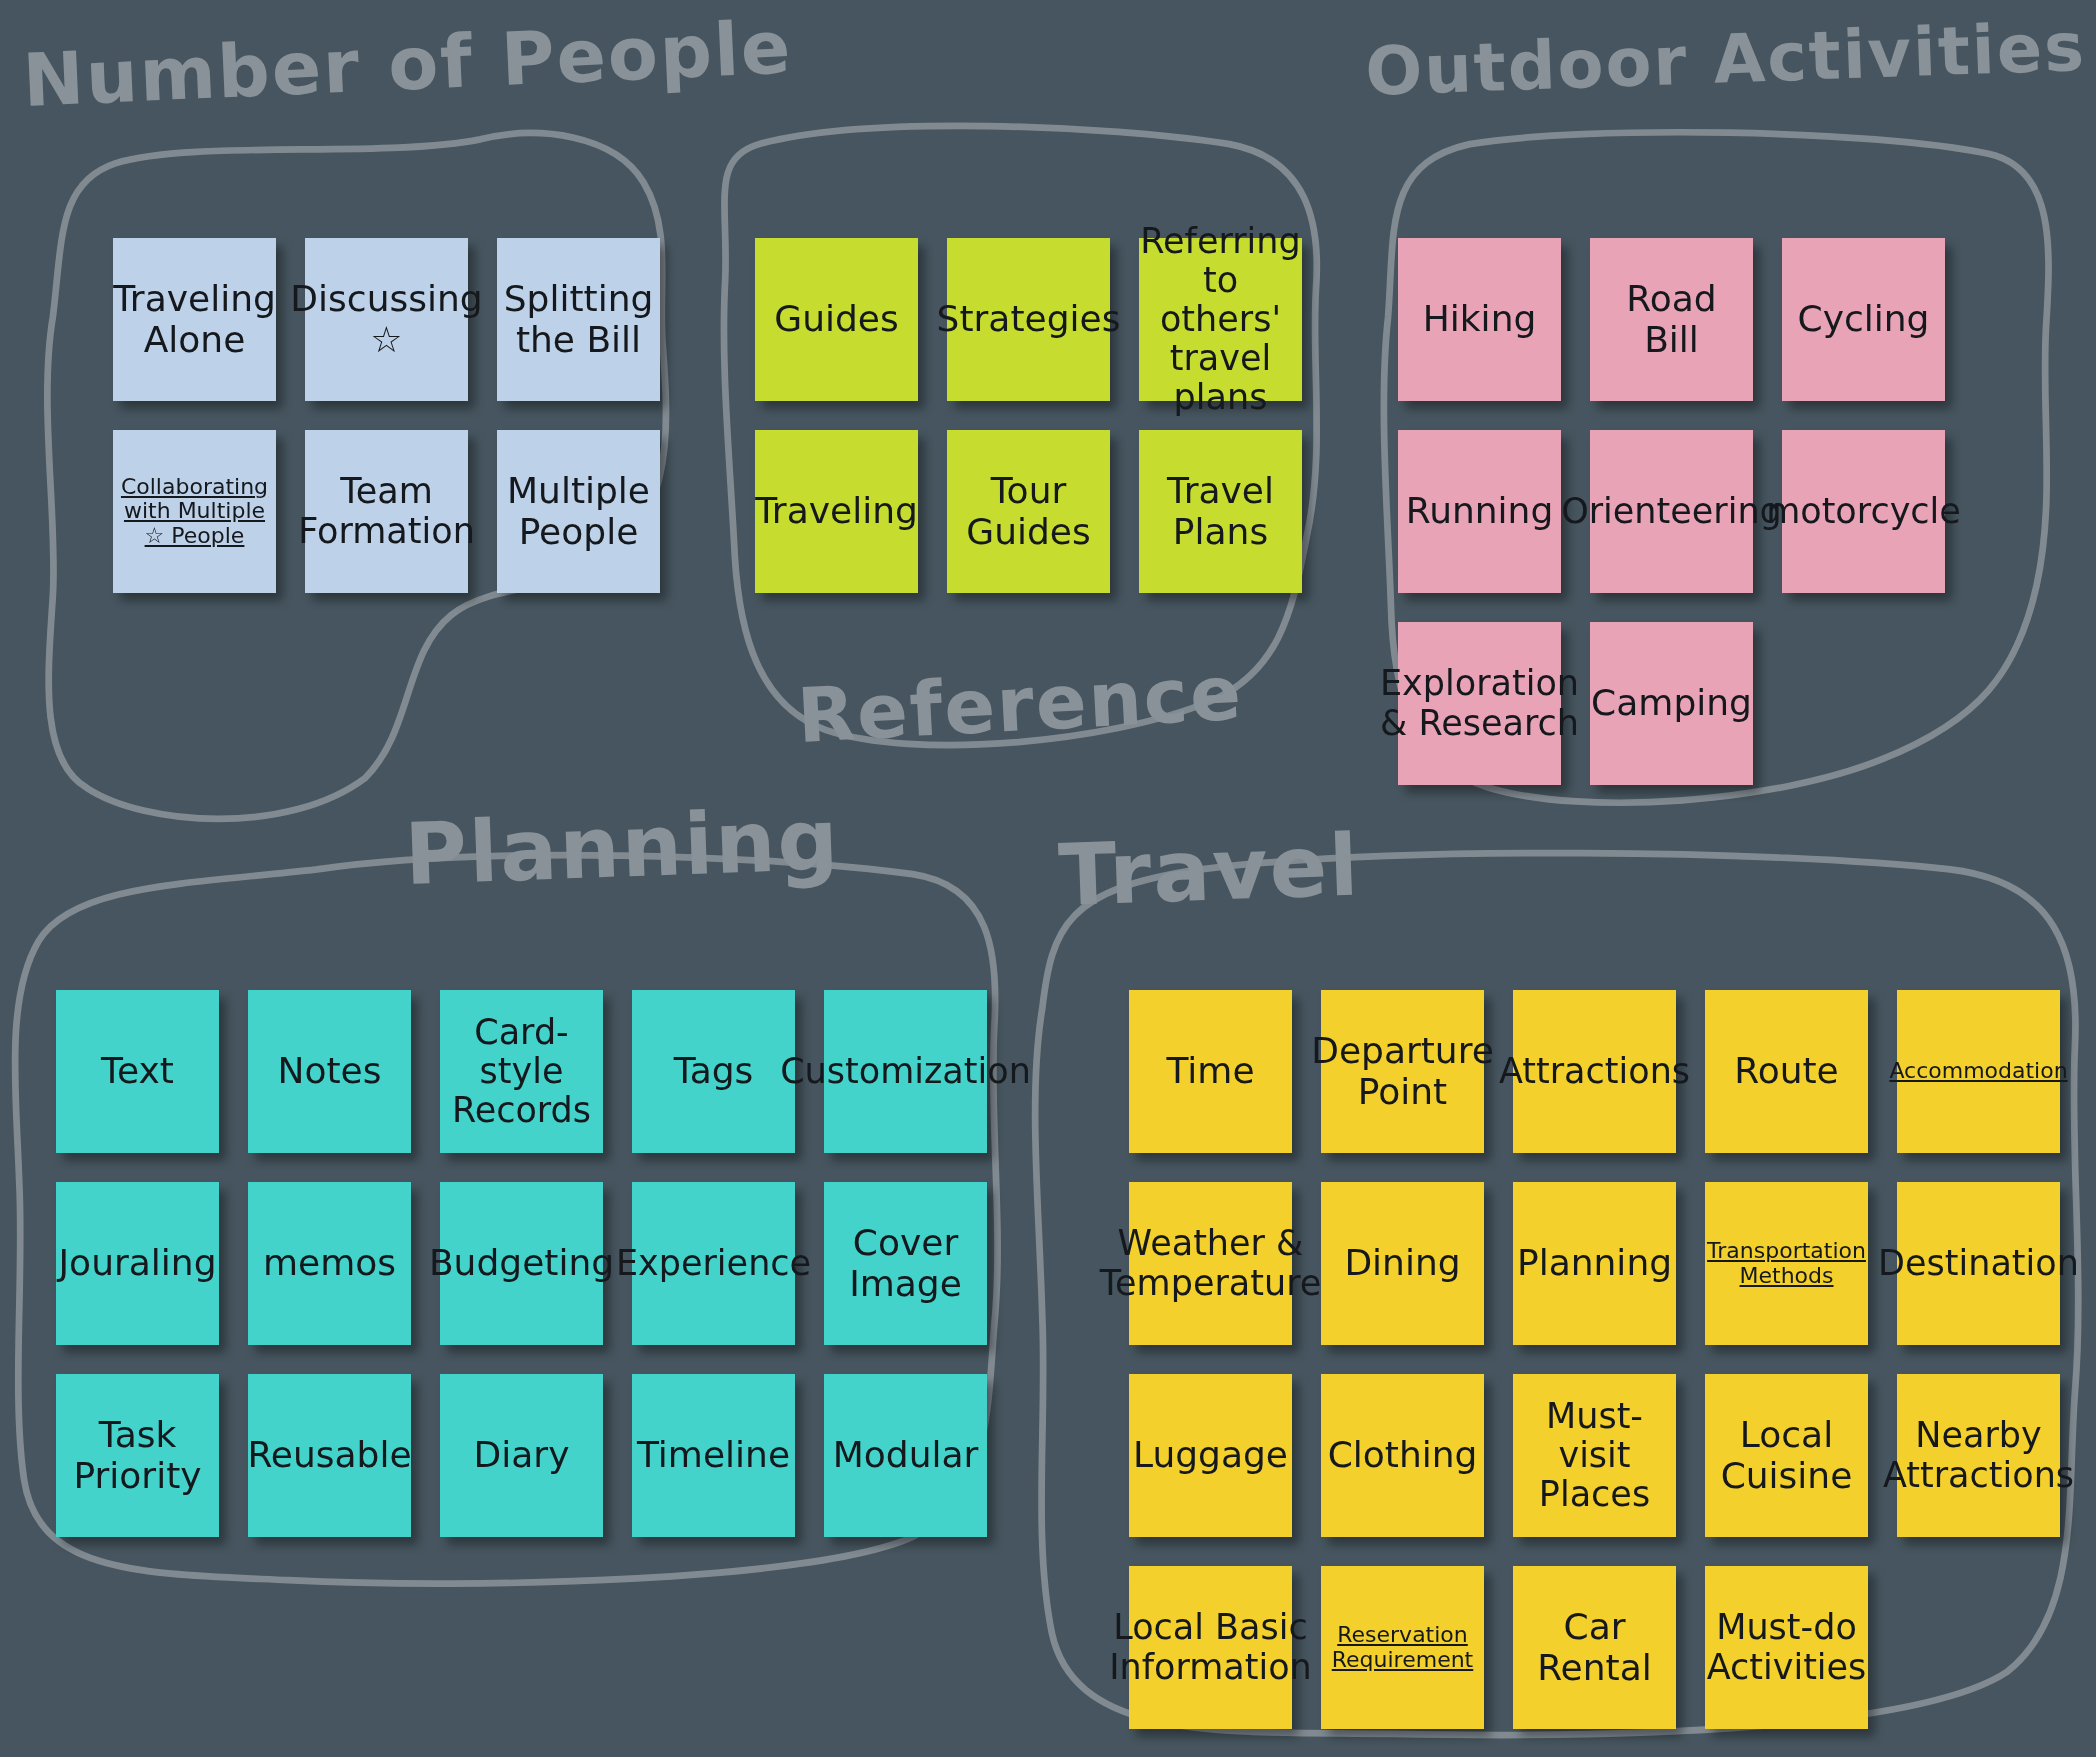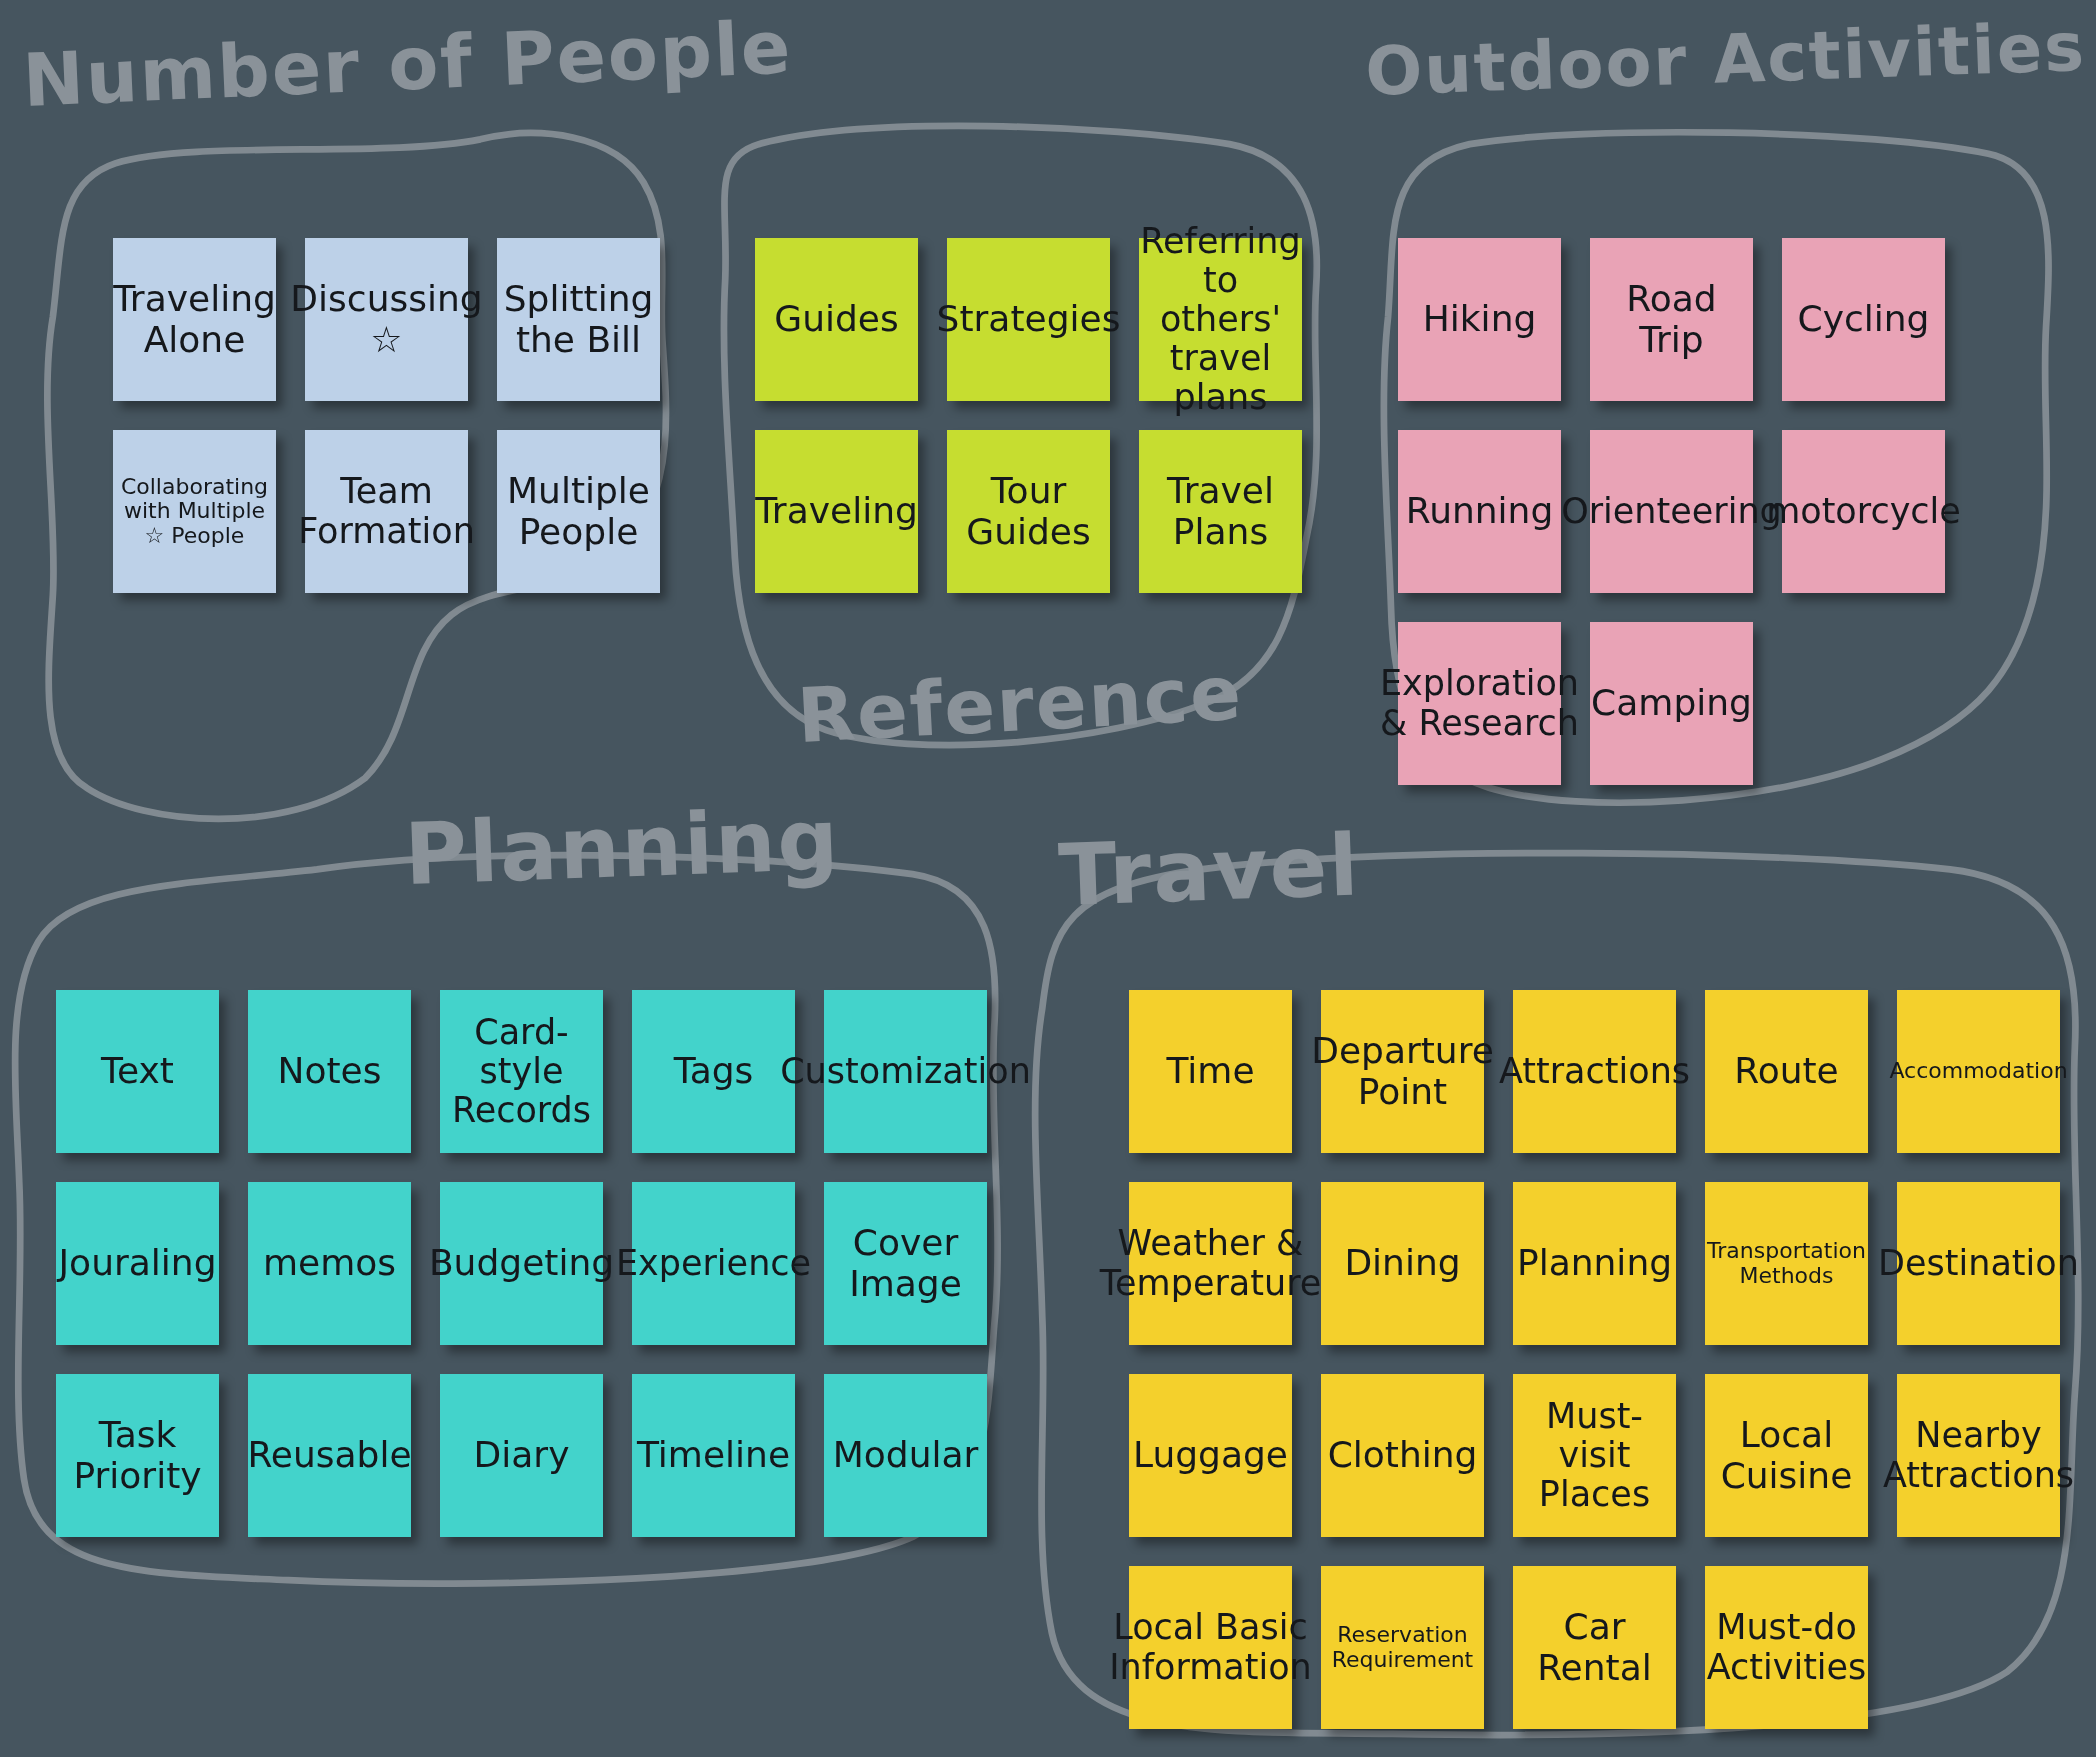--- a/index.html
+++ b/index.html
@@ -40,21 +40,21 @@
   .note{
     width:163px;height:163px;
     background:var(--bg,#ddd);
     box-shadow:6.7px 7.7px 9.6px rgba(0,0,0,.38);
     display:flex;align-items:center;justify-content:center;
     text-align:center;padding:7.7px;box-sizing:border-box;
     color:#15181c;font-size:36px;line-height:1.12;
     overflow-wrap:break-word;cursor:pointer;
   }
   .note.sm{font-size:35px;}
-  .note.xs{font-size:22px;}
+  .note.xs{font-size:22px;text-decoration:underline;}
 </style>
 </head>
 <body>
 
 <div id="board" style="--bg: #46555f;">
 
   <svg id="outlines" viewBox="0 0 2182 1829" xmlns="http://www.w3.org/2000/svg">
     <path d="M 500,145 C 560,130 640,140 670,190 C 700,240 685,300 690,360 C 695,430 700,500 660,560 C 620,620 520,600 470,640 C 420,680 430,760 380,810 C 300,870 150,860 90,820 C 40,790 50,700 55,620 C 60,540 40,420 55,330 C 65,250 60,190 120,170 C 200,145 400,165 500,145 Z"></path>
     <path d="M 790,150 C 900,120 1150,130 1280,150 C 1360,165 1375,230 1370,300 C 1365,380 1380,470 1360,560 C 1345,640 1330,700 1260,730 C 1150,775 950,790 860,760 C 790,735 770,660 765,580 C 760,480 750,380 755,290 C 758,210 740,165 790,150 Z"></path>
     <path d="M 1530,150 C 1650,130 1950,135 2070,160 C 2140,175 2135,260 2130,340 C 2125,430 2140,520 2120,610 C 2100,700 2060,750 1960,790 C 1850,835 1650,850 1550,820 C 1470,795 1450,720 1448,630 C 1445,540 1435,420 1445,330 C 1452,240 1440,170 1530,150 Z"></path>
@@ -81,21 +81,21 @@
     <div class="note">Guides</div>
     <div class="note">Strategies</div>
     <div class="note sm">Referring to others' travel plans</div>
     <div class="note">Traveling</div>
     <div class="note">Tour Guides</div>
     <div class="note">Travel Plans</div>
   </div>
 
   <div class="grid" id="g-out" style="--bg: #e9a3b6;">
     <div class="note">Hiking</div>
-    <div class="note">Road Trip</div>
+    <div class="note">Road Bill</div>
     <div class="note">Cycling</div>
     <div class="note">Running</div>
     <div class="note sm">Orienteering</div>
     <div class="note sm">motorcycle</div>
     <div class="note sm">Exploration &amp; Research</div>
     <div class="note">Camping</div>
   </div>
 
   <div class="grid" id="g-plan" style="--bg: #43d3cb;">
     <div class="note">Text</div>

